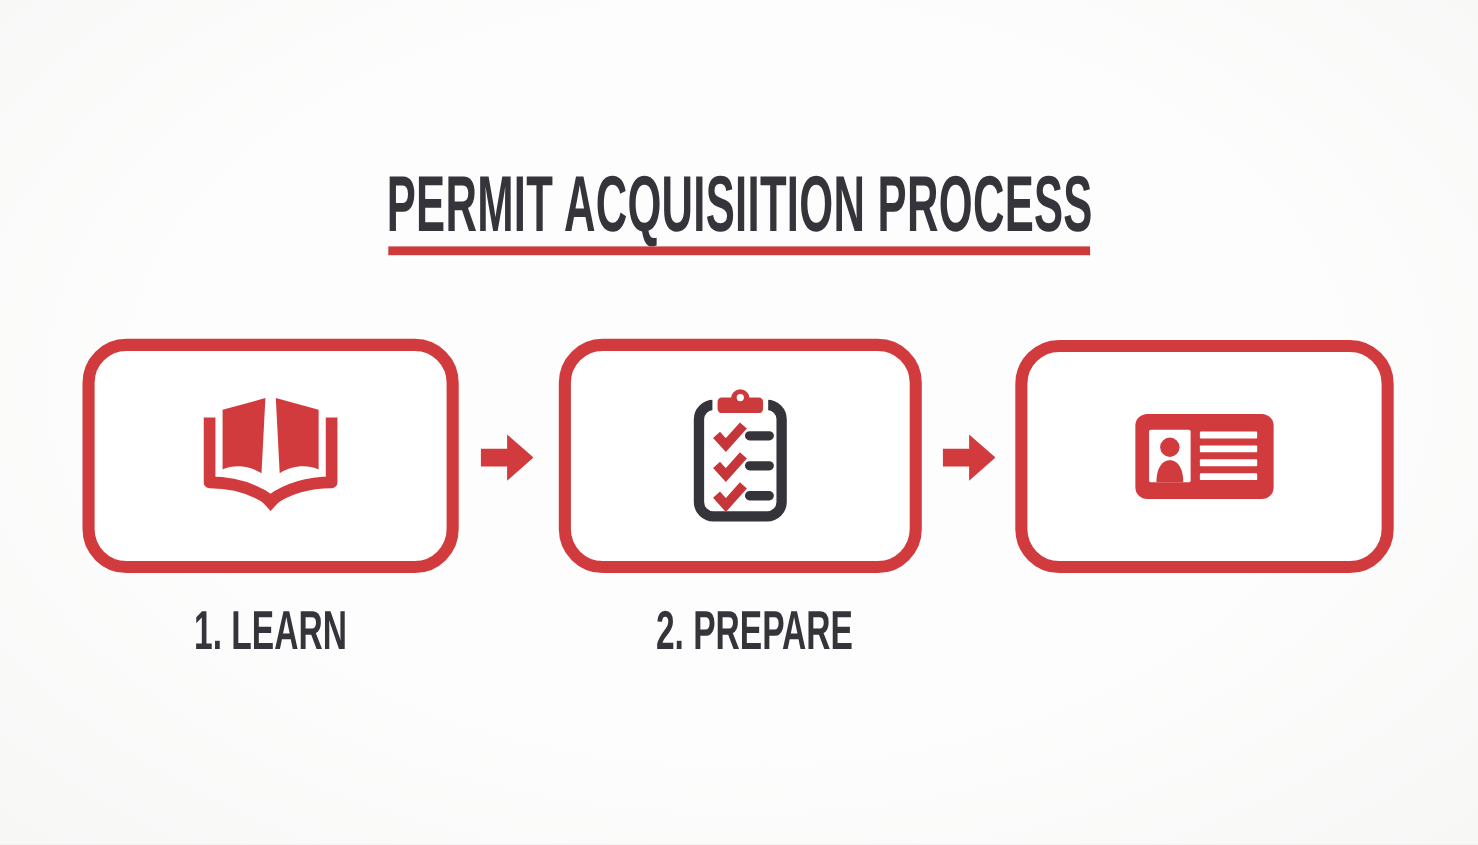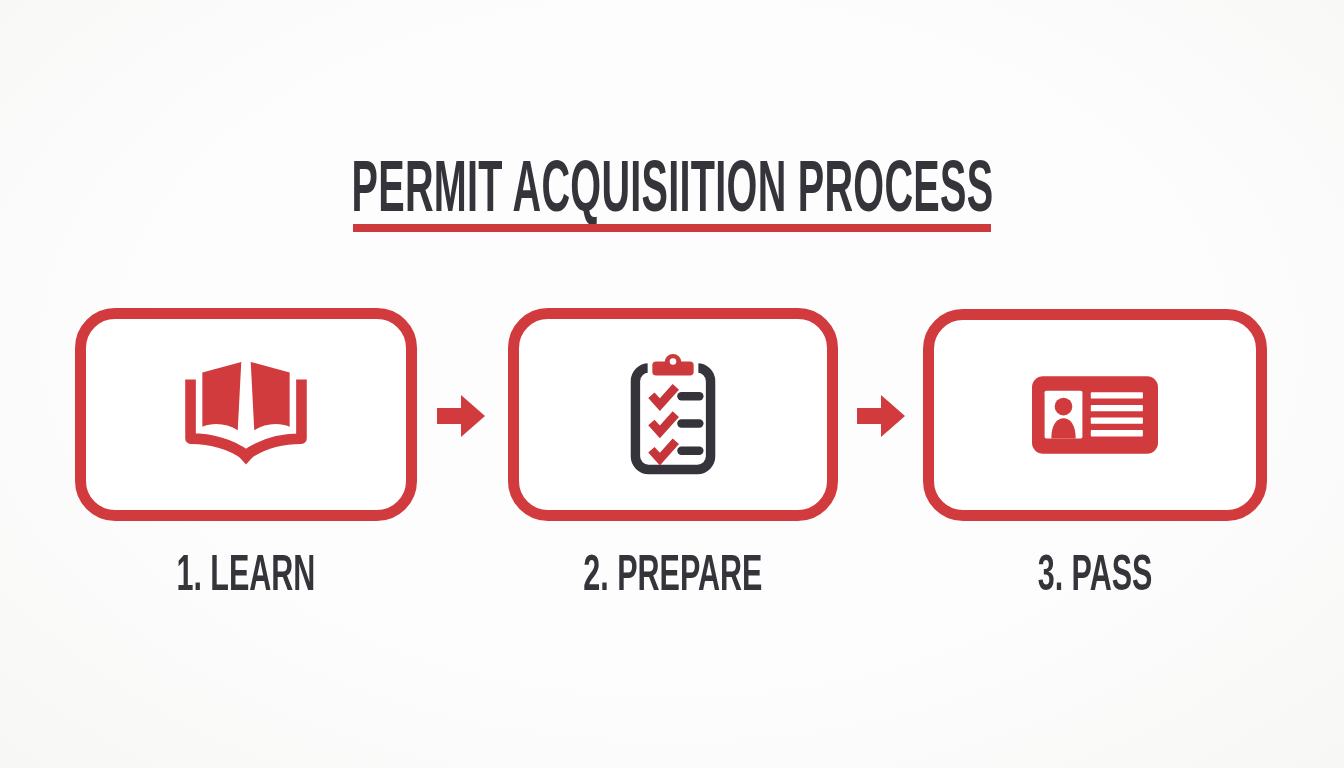--- a/index.html
+++ b/index.html
@@ -82,21 +82,21 @@
     line-height: 1.0;
     color: #34343a;
     white-space: nowrap;
   }
   .step-label > span {
     display: inline-block;
     transform: scaleX(0.61);
     transform-origin: 50% 50%;
   }
   .label-1 { left: 75px;  width: 342px; }
-  .label-2 { left: 508px; width: 330px; }
+  .label-2 { left: 521px; width: 330px; }
   .label-3 { left: 923px; width: 344px; }
 </style>
 </head>
 <body>
 
 <div class="canvas">
 
   <div class="title-wrap">
     <h1 class="title">PERMIT ACQUISIITION PROCESS</h1>
     <div class="title-underline"></div>
@@ -162,17 +162,14 @@
       </g>
     </svg>
   </div>
 
   <div class="step-label label-1">
     <span>1. LEARN</span>
   </div>
   <div class="step-label label-2">
     <span>2. PREPARE</span>
   </div>
-  <div class="step-label label-3">
-    <span>3. PASS</span>
-  </div>
 
 </div>
 
 </body></html>

